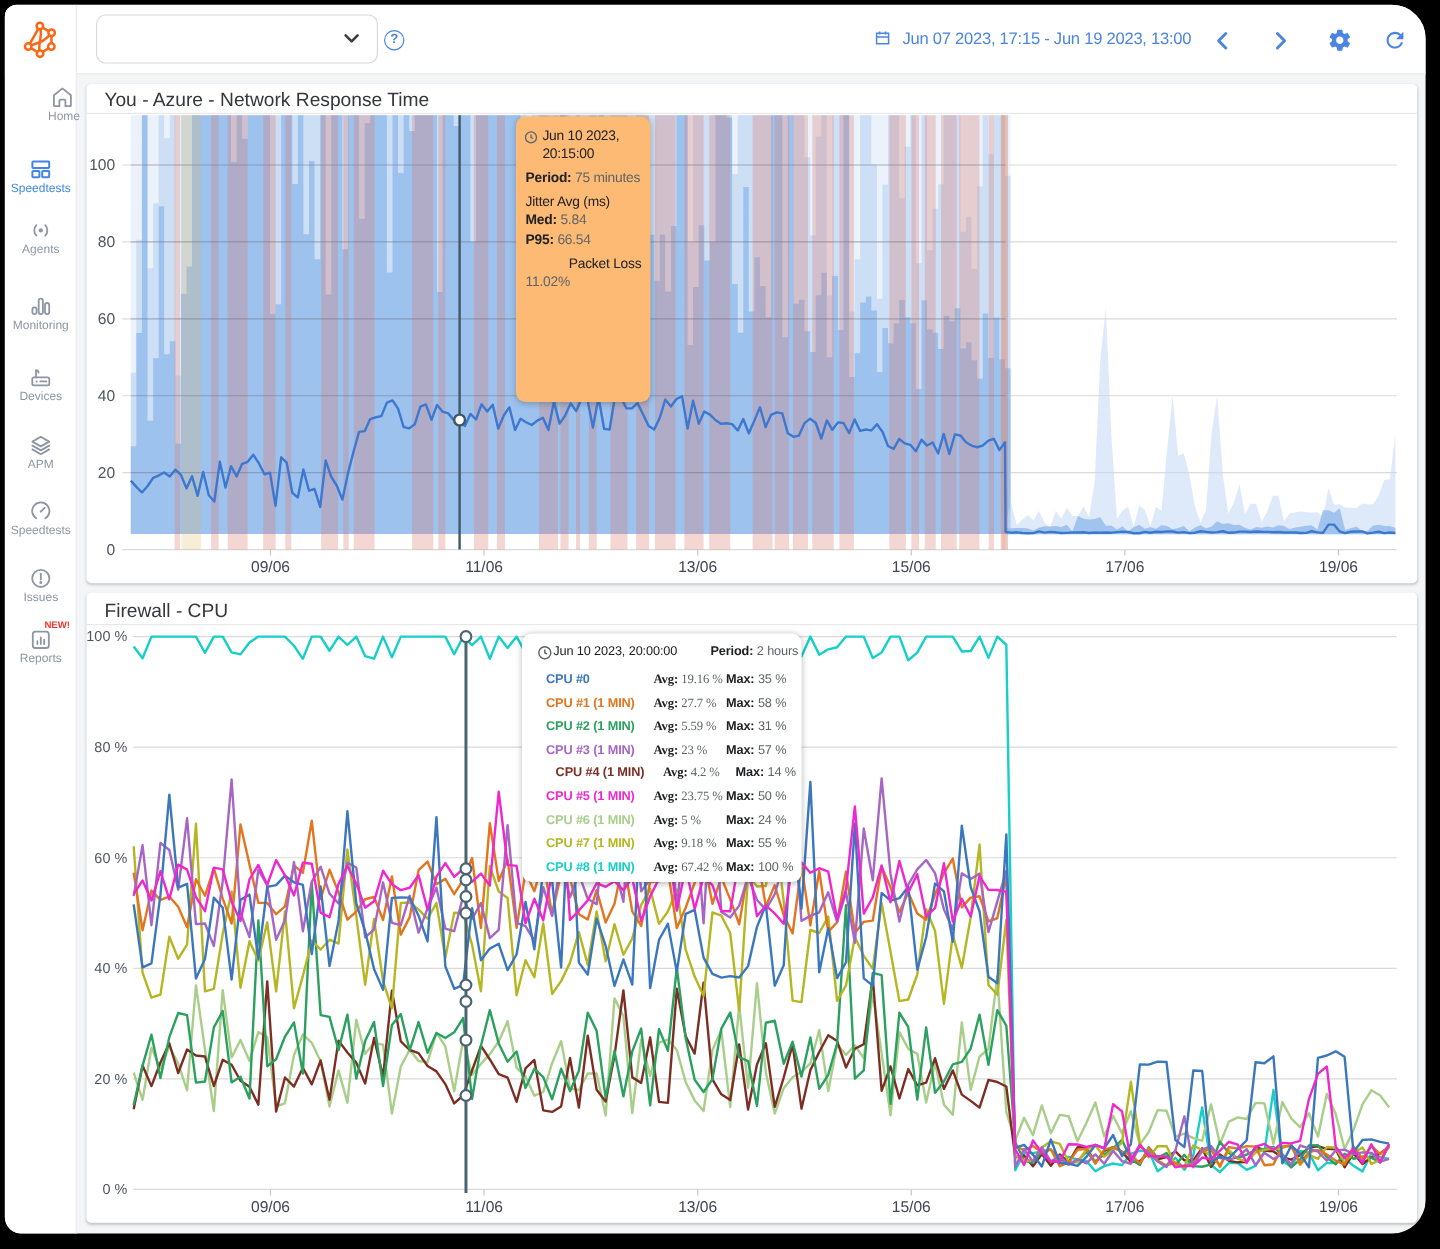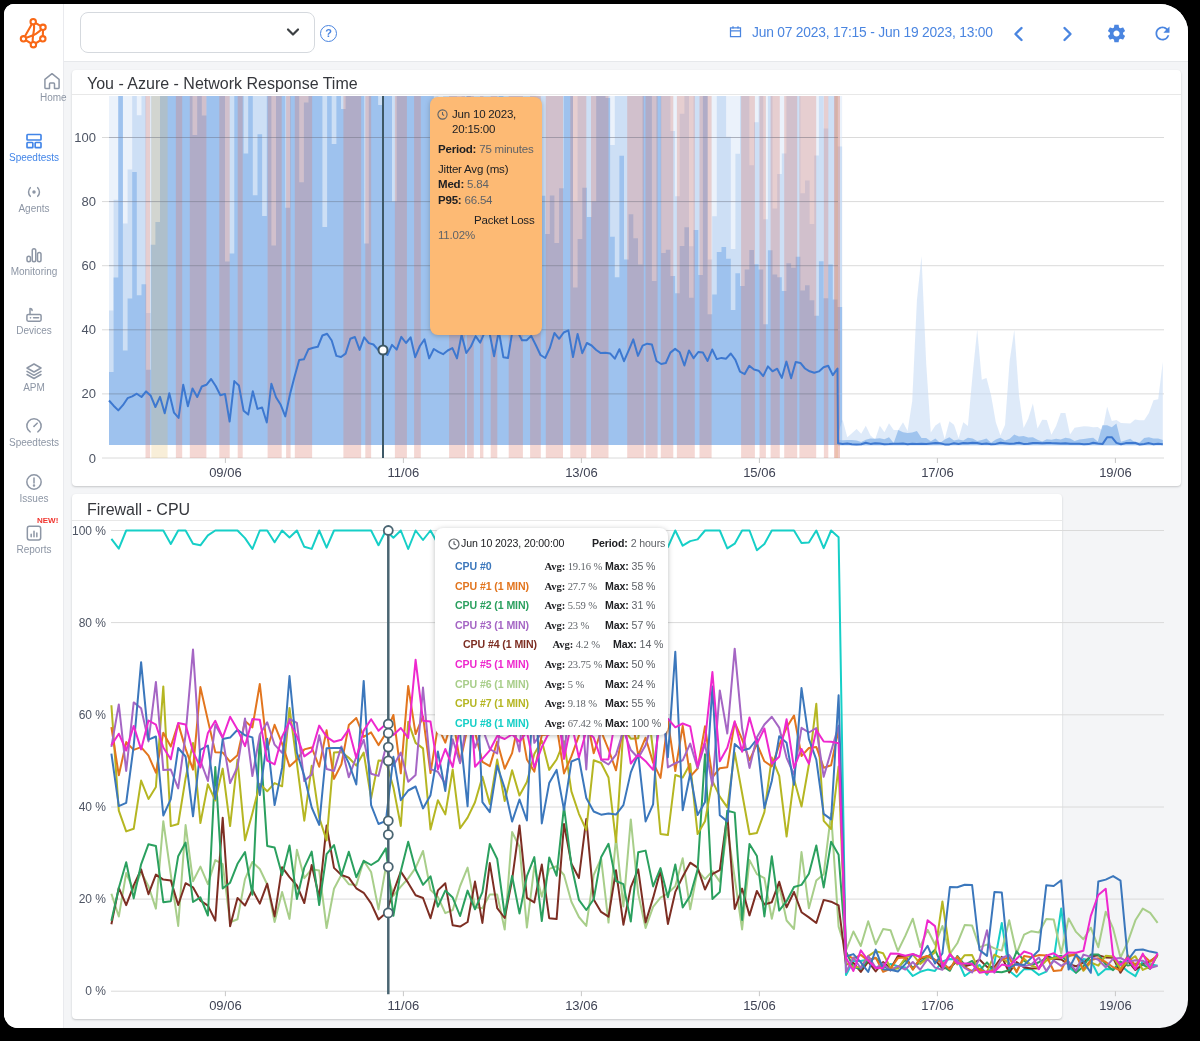--- a/index.html
+++ b/index.html
@@ -127,21 +127,21 @@
           <path d="M8.6 16.4 v-2.8 M12 16.4 v-6.6 M15.4 16.4 v-4.4"></path>
         </g>
       </svg><span class="lbl">Reports</span></div>
 
   <div class="card" style="left:68px;top:66px;width:1109px;height:416px;">
     <div class="chead">
         <span class="ctitle">You - Azure - Network Response Time</span>
       </div>
   </div>
 
-  <div class="card" style="left:68px;top:490px;width:990px;height:525px;">
+  <div class="card" style="left:68px;top:490px;width:1109px;height:525px;">
     <div class="chead" style="height:27px;">
         <span class="ctitle" style="top:7px;">Firewall - CPU</span>
       </div>
   </div>
 </div>
 <svg width="1109" height="391" viewBox="0 0 1109 391" style="position:absolute;left:72px;top:95px">
     <line x1="30" y1="363" x2="1092" y2="363" stroke="#dadada" stroke-width="1"></line>
     <text x="24" y="367.5" text-anchor="end" font-size="13" fill="#4e5564">0</text>
     <line x1="30" y1="298.9" x2="1092" y2="298.9" stroke="#dadada" stroke-width="1"></line>
     <text x="24" y="303.4" text-anchor="end" font-size="13" fill="#4e5564">20</text>

